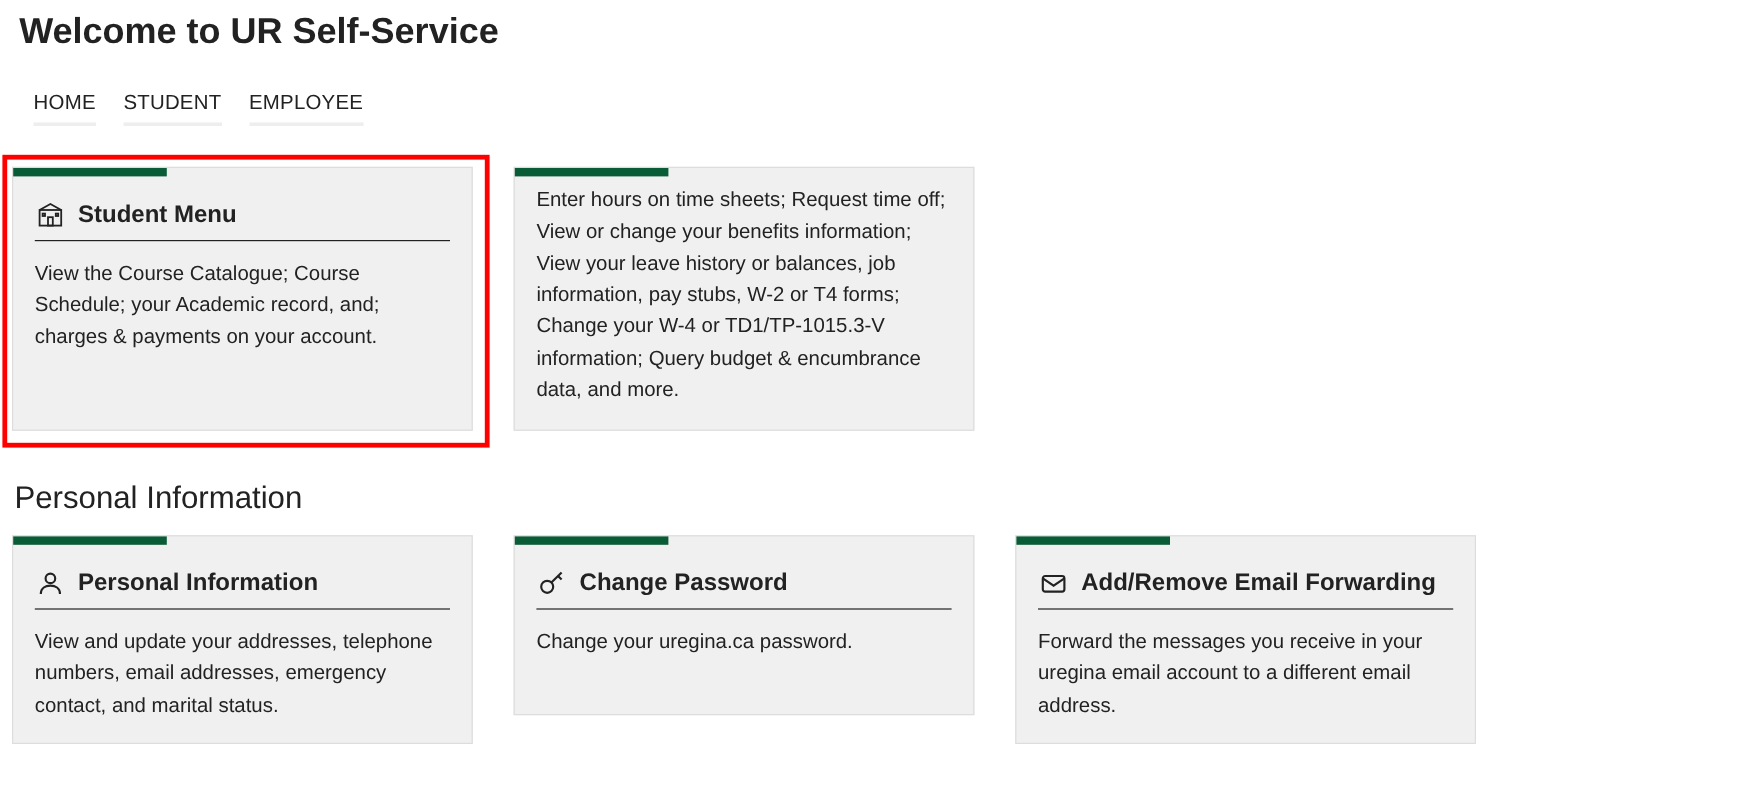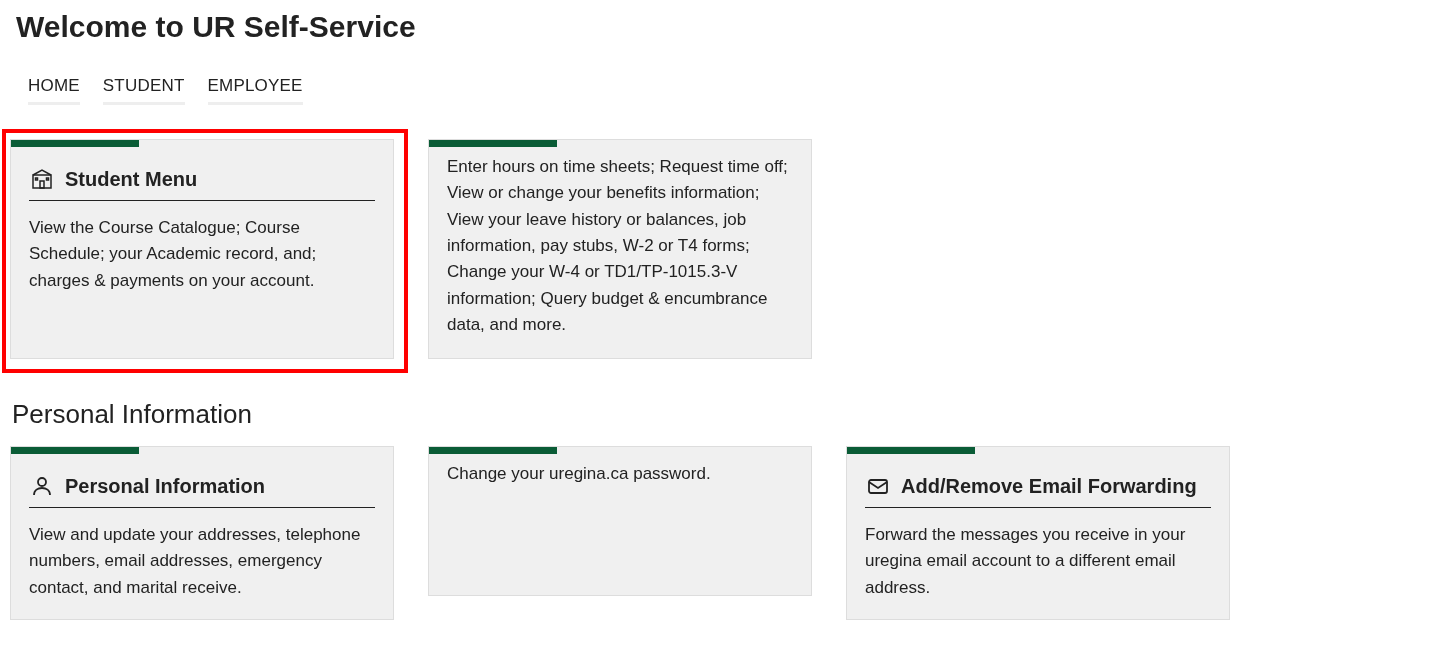--- a/index.html
+++ b/index.html
@@ -173,29 +173,39 @@
         <div class="card-inner">
           <div class="card-header">
             <span class="card-icon">
               <svg viewBox="0 0 24 24" fill="none" stroke="currentColor" stroke-width="1.8">
                 <circle cx="12" cy="8" r="4"></circle>
                 <path d="M4 21 C4 16 8 14 12 14 C16 14 20 16 20 21"></path>
               </svg>
             </span>
             <span class="card-title">Personal Information</span>
           </div>
-          <div class="card-desc">View and update your addresses, telephone numbers, email addresses, emergency contact, and marital receive.</div>
-        </div>
-      </div>
-    </div>
-
-    <div class="card-wrapper">
-      <div class="card">
-        <div class="card-accent"></div>
-        <div class="card-inner">
+          <div class="card-desc">View and update your addresses, telephone numbers, email addresses, emergency contact, and marital status.</div>
+        </div>
+      </div>
+    </div>
+
+    <div class="card-wrapper">
+      <div class="card">
+        <div class="card-accent"></div>
+        <div class="card-inner">
+          <div class="card-header">
+            <span class="card-icon">
+              <svg viewBox="0 0 24 24" fill="none" stroke="currentColor" stroke-width="1.8">
+                <circle cx="8" cy="15" r="5"></circle>
+                <path d="M11.5 11.5 L20 3"></path>
+                <path d="M17 6 L20 9"></path>
+              </svg>
+            </span>
+            <span class="card-title">Change Password</span>
+          </div>
           <div class="card-desc">Change your uregina.ca password.</div>
         </div>
       </div>
     </div>
 
     <div class="card-wrapper">
       <div class="card">
         <div class="card-accent"></div>
         <div class="card-inner">
           <div class="card-header">

